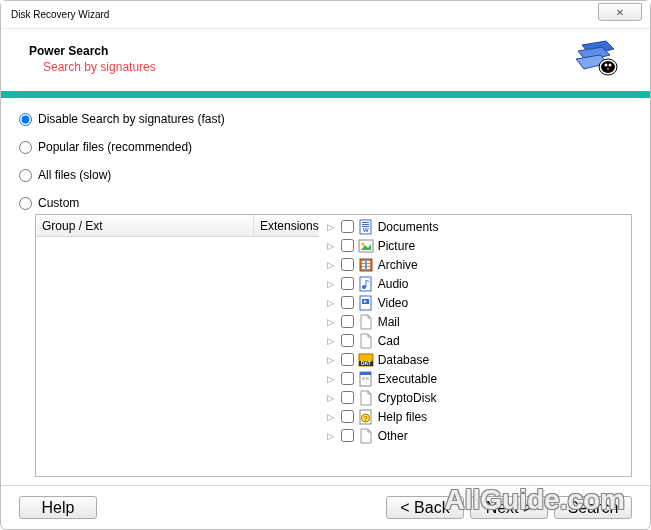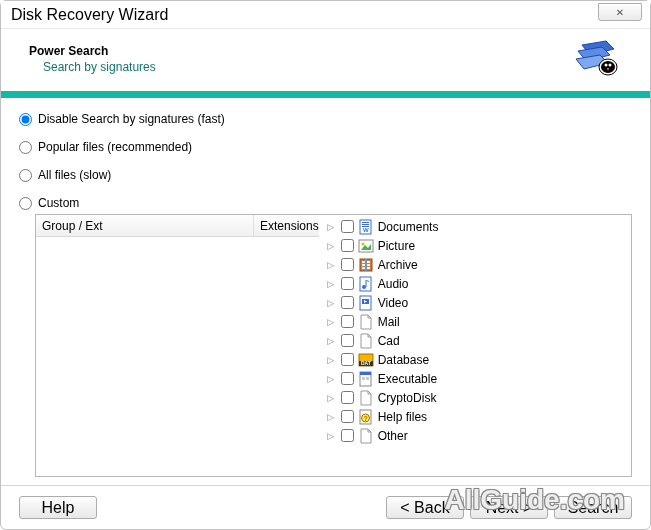--- a/index.html
+++ b/index.html
@@ -22,21 +22,21 @@
 }
 .titlebar {
   height: 28px;
   display: flex;
   align-items: center;
   padding: 0 10px;
   background: #fff;
   border-bottom: 1px solid #e8e8e8;
   position: relative;
 }
-.title-text { font-size: 16px; color: #000; }
+.title-text { font-size: 10px; color: #000; }
 .close-btn {
   position: absolute;
   right: 8px;
   top: 2px;
   width: 44px;
   height: 18px;
   border: 1px solid #b0b0b0;
   border-radius: 0 0 3px 3px;
   background: linear-gradient(#fdfdfd, #eaeaea);
   display: flex;
@@ -48,21 +48,21 @@
   cursor: default;
 }
 .header {
   padding: 10px 28px 12px 28px;
   border-bottom: 7px solid #14b8a6;
   display: flex;
   justify-content: space-between;
   align-items: center;
 }
 .header-text h2 { font-size: 12px; font-weight: bold; }
-.header-text p { font-size: 12px; color: #0f766e; margin-top: 2px; padding-left: 14px; }
+.header-text p { font-size: 12px; color: #ef4444; margin-top: 2px; padding-left: 14px; }
 .header-icon { width: 48px; height: 40px; }
 .content {
   flex: 1;
   padding: 14px 18px 8px 18px;
   display: flex;
   flex-direction: column;
   overflow: hidden;
 }
 .radio-row {
   display: flex;

